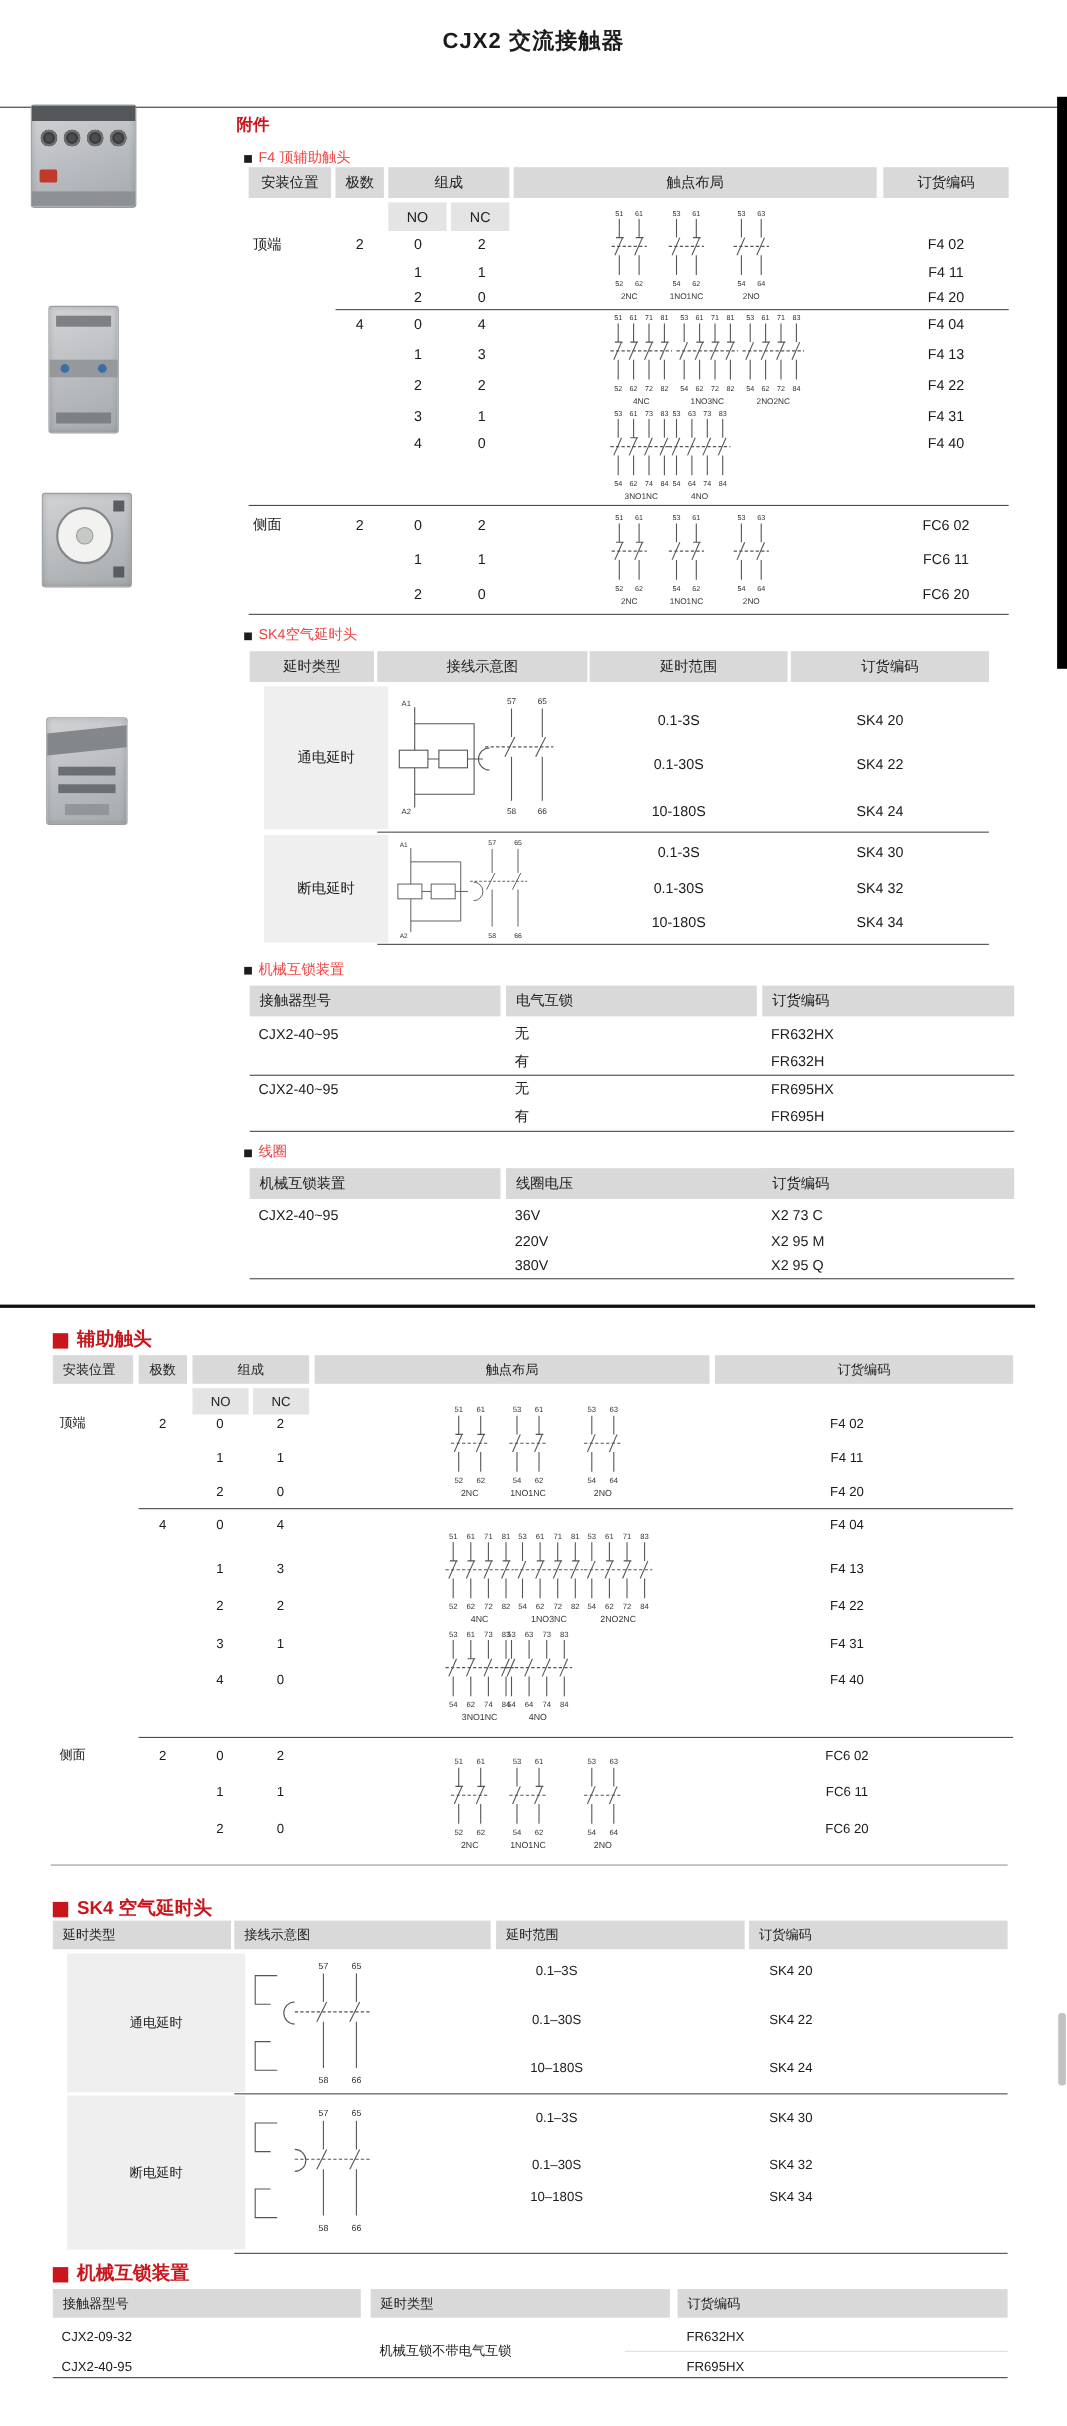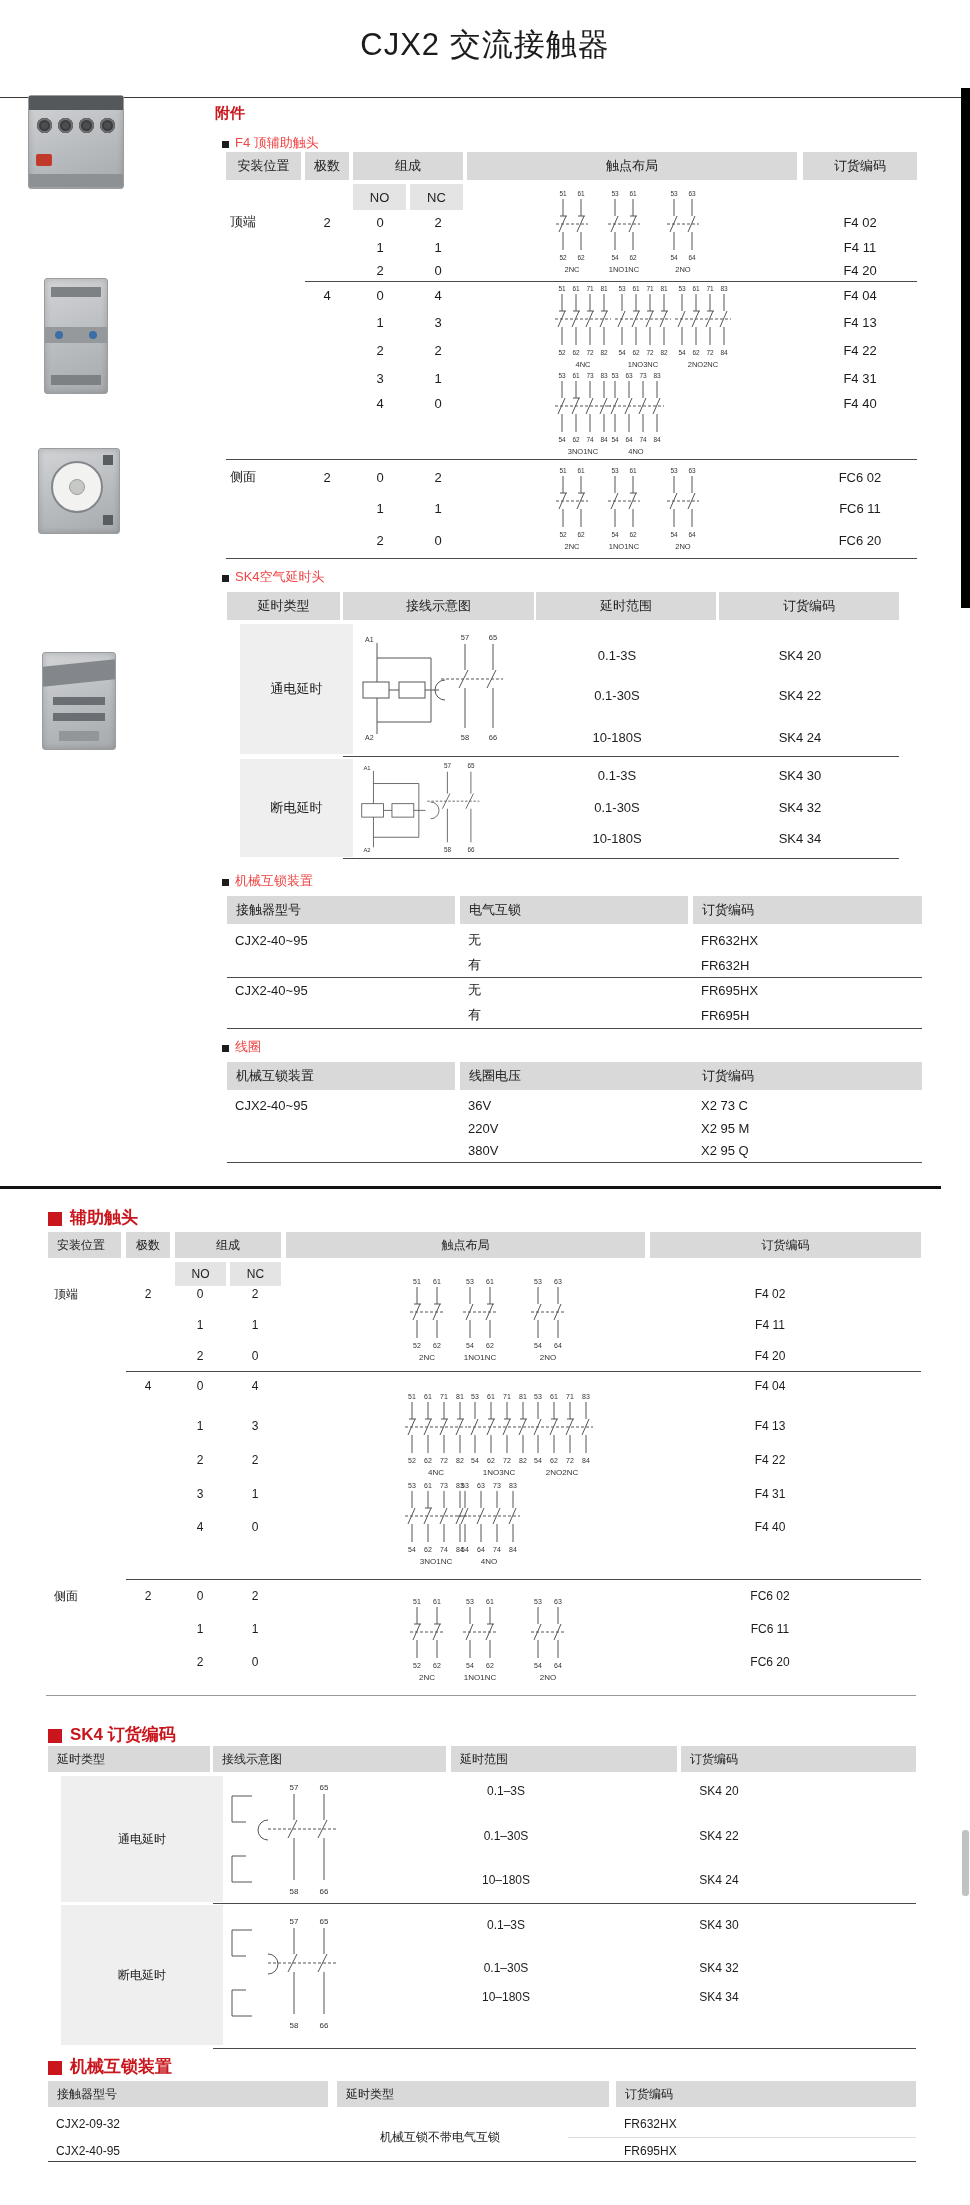--- a/index.html
+++ b/index.html
@@ -1,19 +1,19 @@
 <!DOCTYPE html>
 <html><head>
 <meta charset="utf-8">
 <style>
   html,body{margin:0;padding:0;background:#fff;}
   #page{position:relative;width:970px;height:2205px;background:#fff;overflow:hidden;
         font-family:"Liberation Sans","DejaVu Sans",sans-serif;color:#1c1c1c;}
   .abs{position:absolute;}
-  .title{width:970px;text-align:center;font-size:31px;font-weight:normal;letter-spacing:1px;}
+  .title{width:970px;text-align:center;font-size:20px;font-weight:bold;letter-spacing:1px;}
   .redtitle{font-weight:bold;color:#c9161d;}
   .bullet-sq{background:#1c1c1c;width:7px;height:7px;}
   .red-sq{background:#c9161d;width:14px;height:14px;}
   .sec-label{font-size:13px;color:#ef4444;}
   .hline{position:absolute;background:#4a4a4a;height:1px;}
   .hdr{position:absolute;background:#d9d9d9;display:flex;align-items:center;justify-content:center;
        font-size:13px;color:#222;white-space:nowrap;}
   .hdr.left{justify-content:flex-start;padding-left:9px;box-sizing:border-box;}
   .hdr.sm{font-size:12px;}
   .sub{background:#e4e4e4;}
@@ -722,21 +722,21 @@
           <line x1="33" y1="44" x2="33" y2="62" stroke-width="1"></line>
           <text x="33" y="72" font-size="7" text-anchor="middle">64</text>
           <line x1="6" y1="36" x2="40" y2="36" stroke-width="1" stroke-dasharray="3,2"></line>
           <text x="23" y="84" font-size="8" text-anchor="middle">2NO</text>
         </svg></div>
     </div>
 
   <div class="hline" style="left:46px;top:1695px;width:870px;background:#999;"></div>
 
   <div class="abs red-sq" style="left:48px;top:1729px;"></div>
-  <div class="abs redtitle" style="left:70px;top:1723px;font-size:17px;">SK4 订货编码</div>
+  <div class="abs redtitle" style="left:70px;top:1723px;font-size:17px;">SK4 空气延时头</div>
 
   <div class="abs" id="lo-sk4" style="left:48px;top:1746px;width:868px;height:304px;">
     <div class="hdr sm left" style="left:0;top:0;width:162px;height:26px;">延时类型</div>
     <div class="hdr sm left" style="left:165px;top:0;width:233px;height:26px;">接线示意图</div>
     <div class="hdr sm left" style="left:403px;top:0;width:226px;height:26px;">延时范围</div>
     <div class="hdr sm left" style="left:633px;top:0;width:235px;height:26px;">订货编码</div>
     <div class="gcell" style="left:0;top:30px;width:162px;height:126px;font-size:12px;">通电延时</div>
     <div class="gcell" style="left:0;top:159px;width:162px;height:140px;font-size:12px;">断电延时</div>
     <div class="hline" style="left:165px;top:157px;width:703px;"></div>
     <div class="hline" style="left:165px;top:302px;width:703px;"></div>
@@ -786,21 +786,21 @@
         </svg></div>
     </div>
 
   <div class="abs red-sq" style="left:48px;top:2061px;"></div>
   <div class="abs redtitle" style="left:70px;top:2055px;font-size:17px;">机械互锁装置</div>
 
   <div class="abs" id="lo-il" style="left:48px;top:2081px;width:868px;height:82px;">
     <div class="hdr sm left" style="left:0;top:0;width:280px;height:26px;">接触器型号</div>
     <div class="hdr sm left" style="left:289px;top:0;width:272px;height:26px;">延时类型</div>
     <div class="hdr sm left" style="left:568px;top:0;width:300px;height:26px;">订货编码</div>
-    <div class="cv sm l" style="left:297px;top:56px;margin-left:35px;">机械互锁不带电气互锁</div>
+    <div class="cv sm l" style="left:297px;top:56px;">机械互锁不带电气互锁</div>
     <div class="hline" style="left:520px;top:56px;width:348px;background:#ddd;"></div>
     <div class="hline" style="left:0;top:80px;width:868px;background:#444;"></div>
   <div class="cv l" style="left: 8px; top: 43px; font-size: 12px;">CJX2-09-32</div>
       <div class="cv l" style="left: 576px; top: 43px; font-size: 12px;">FR632HX</div>
       <div class="cv l" style="left: 8px; top: 70px; font-size: 12px;">CJX2-40-95</div>
       <div class="cv l" style="left: 576px; top: 70px; font-size: 12px;">FR695HX</div>
     </div>
 
 </div>
 

